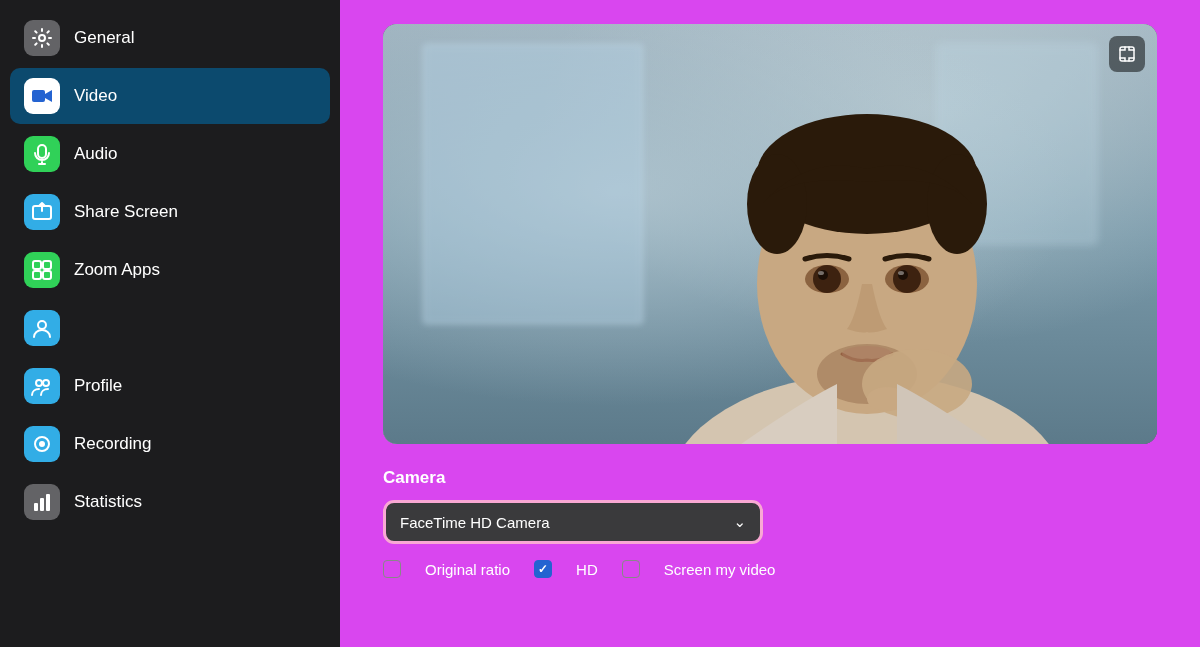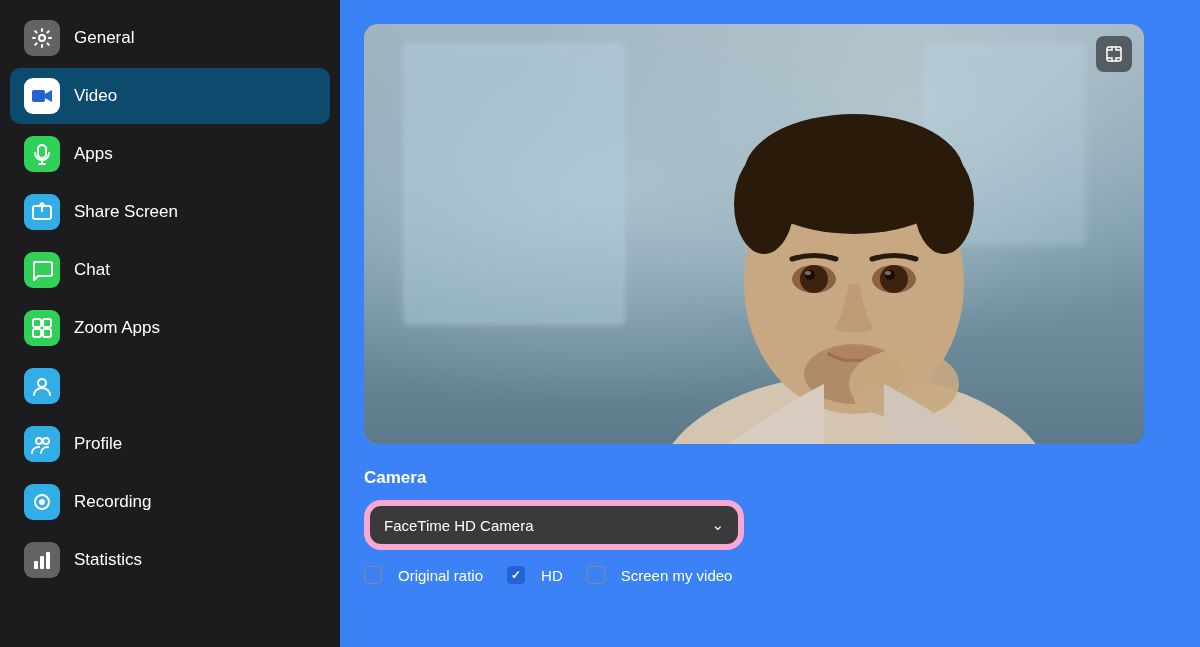--- a/index.html
+++ b/index.html
@@ -57,22 +57,22 @@
     .icon-chat { background: #30d158; }
     .icon-zoom { background: #30d158; }
     .icon-bg { background: #32ade6; }
     .icon-rec { background: #32ade6; }
     .icon-profile { background: #32ade6; }
     .icon-stats { background: #636366; }
 
     
     .main {
       flex: 1;
-      background: #3b82f6;
-      padding: 24px 24px;
+      background: #d946ef;
+      padding: 24px 43px;
       overflow-y: auto;
     }
 
     
     .camera-preview {
       width: 100%;
       max-width: 780px;
       height: 420px;
       border-radius: 14px;
       overflow: hidden;
@@ -155,42 +155,42 @@
       font-size: 17px;
       font-weight: 700;
       color: #fff;
       margin-bottom: 12px;
     }
 
     .camera-dropdown {
       display: flex;
       align-items: center;
       background: #3a3a3c;
-      border: 6px solid #f9a8d4;
-      border-radius: 17px;
+      border: 3px solid #f9a8d4;
+      border-radius: 11px;
       padding: 10px 14px;
       width: 380px;
       cursor: pointer;
       color: #fff;
       font-size: 15px;
       justify-content: space-between;
       margin-bottom: 16px;
     }
 
     .checkboxes-row {
       display: flex;
       align-items: center;
       gap: 24px;
       font-size: 15px;
     }
 
     .checkbox-item {
       display: flex;
       align-items: center;
-      gap: 16px;
+      gap: 24px;
       cursor: pointer;
     }
 
     .checkbox-box {
       width: 18px;
       height: 18px;
       border-radius: 4px;
       border: 1.5px solid #888;
       background: transparent;
       display: flex;
@@ -235,41 +235,33 @@
     <span>Video</span>
   </div>
 
   <div class="sidebar-item">
     <div class="sidebar-icon icon-green">
       <svg width="22" height="22" viewBox="0 0 22 22" fill="none">
         <path d="M11 2a4 4 0 0 1 4 4v5a4 4 0 0 1-8 0V6a4 4 0 0 1 4-4z" stroke="white" stroke-width="2"></path>
         <path d="M4 10a7 7 0 0 0 14 0M11 19v2M8 21h6" stroke="white" stroke-width="2" stroke-linecap="round"></path>
       </svg>
     </div>
-    <span>Apps</span>
+    <span>Audio</span>
   </div>
 
   <div class="sidebar-item">
     <div class="sidebar-icon icon-teal">
       <svg width="22" height="22" viewBox="0 0 22 22" fill="none">
         <rect x="2" y="5" width="18" height="13" rx="2" stroke="white" stroke-width="2"></rect>
         <path d="M11 2v8M8 5l3-3 3 3" stroke="white" stroke-width="2" stroke-linecap="round" stroke-linejoin="round"></path>
       </svg>
     </div>
     <span>Share Screen</span>
   </div>
 
-  <div class="sidebar-item">
-    <div class="sidebar-icon icon-chat">
-      <svg width="22" height="22" viewBox="0 0 22 22" fill="none">
-        <path d="M3 3h16a2 2 0 0 1 2 2v10a2 2 0 0 1-2 2H7l-4 4V5a2 2 0 0 1 2-2z" stroke="white" stroke-width="2" stroke-linejoin="round"></path>
-      </svg>
-    </div>
-    <span>Chat</span>
-  </div>
 
   <div class="sidebar-item">
     <div class="sidebar-icon icon-zoom">
       <svg width="22" height="22" viewBox="0 0 22 22" fill="none">
         <rect x="2" y="2" width="8" height="8" rx="2" stroke="white" stroke-width="2"></rect>
         <rect x="12" y="2" width="8" height="8" rx="2" stroke="white" stroke-width="2"></rect>
         <rect x="2" y="12" width="8" height="8" rx="2" stroke="white" stroke-width="2"></rect>
         <rect x="12" y="12" width="8" height="8" rx="2" stroke="white" stroke-width="2"></rect>
       </svg>
     </div>

